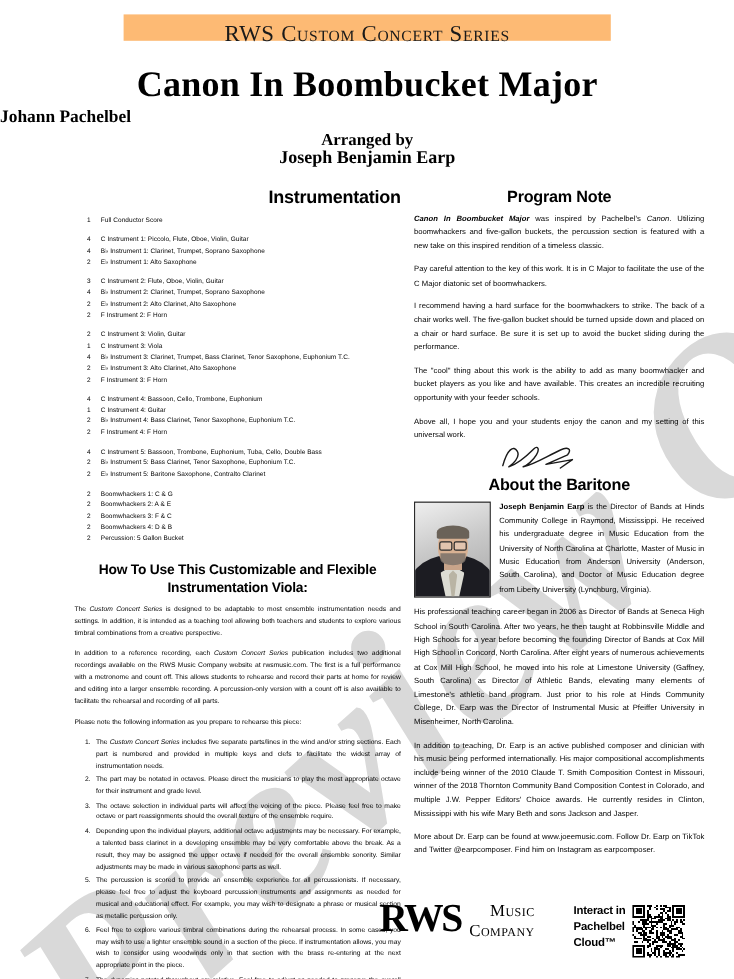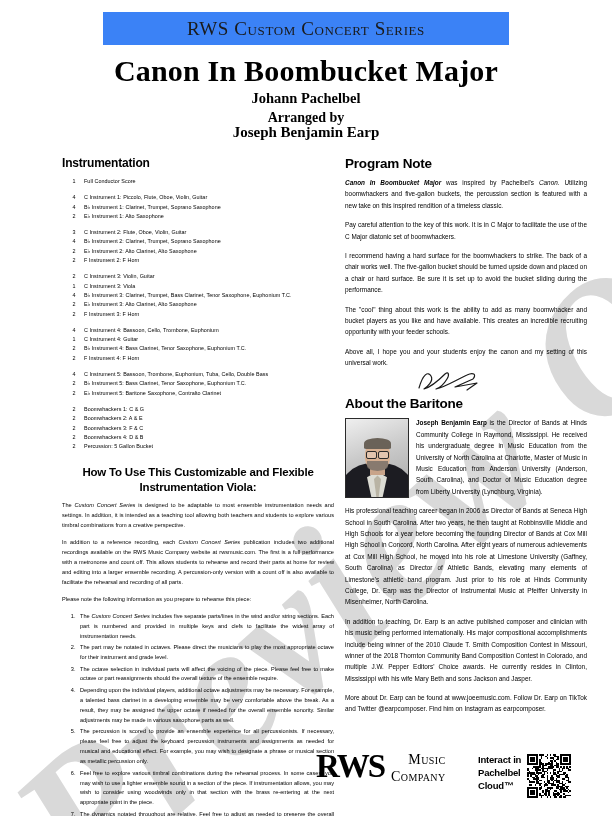--- a/index.html
+++ b/index.html
@@ -44,22 +44,22 @@
     font-size: 190px;
     transform: rotate(-42deg);
   }
 
   
   .banner {
     position: absolute;
     left: 103px;
     top: 12px;
     width: 406px;
-    height: 33px;
-    background: #3b82f6;
+    height: 22px;
+    background: #fdba74;
     z-index: 10;
   }
   .banner-text {
     position: absolute;
     left: 0;
     right: 0;
     top: 6px;
     text-align: center;
     font-family: "Liberation Serif", serif;
     font-size: 19px;
@@ -76,21 +76,20 @@
     font-family: "Liberation Serif", serif;
     font-weight: bold;
     font-size: 30px;
     letter-spacing: 0.2px;
     z-index: 10;
   }
   .composer {
     position: absolute;
     left: 0; right: 0;
     top: 90px;
-    text-align: center;
     font-family: "Liberation Serif", serif;
     font-weight: bold;
     font-size: 14.5px;
     z-index: 10;
   }
   .arr-by {
     position: absolute;
     left: 0; right: 0;
     top: 110px;
     text-align: center;
@@ -120,29 +119,30 @@
   }
   .col-right {
     position: absolute;
     left: 345px;
     top: 156px;
     width: 242px;
     z-index: 10;
   }
 
   h2.sec {
-    margin: 0 0 7px 0;
+    margin: 0 0 7px 12px;
     font-family: "Liberation Sans", sans-serif;
     font-weight: bold;
-    font-size: 12px;
+    font-size: 15px;
     letter-spacing: -0.2px;
+    text-align: right;
   }
   h2.sec-c {
     margin: 0 0 6px 0;
-    text-align: left;
+    text-align: center;
     font-family: "Liberation Sans", sans-serif;
     font-weight: bold;
     font-size: 13.5px;
     letter-spacing: -0.2px;
   }
 
   
   .instr { width: 100%; border-collapse: collapse; }
   .instr td {
     font-size: 5.4px;

